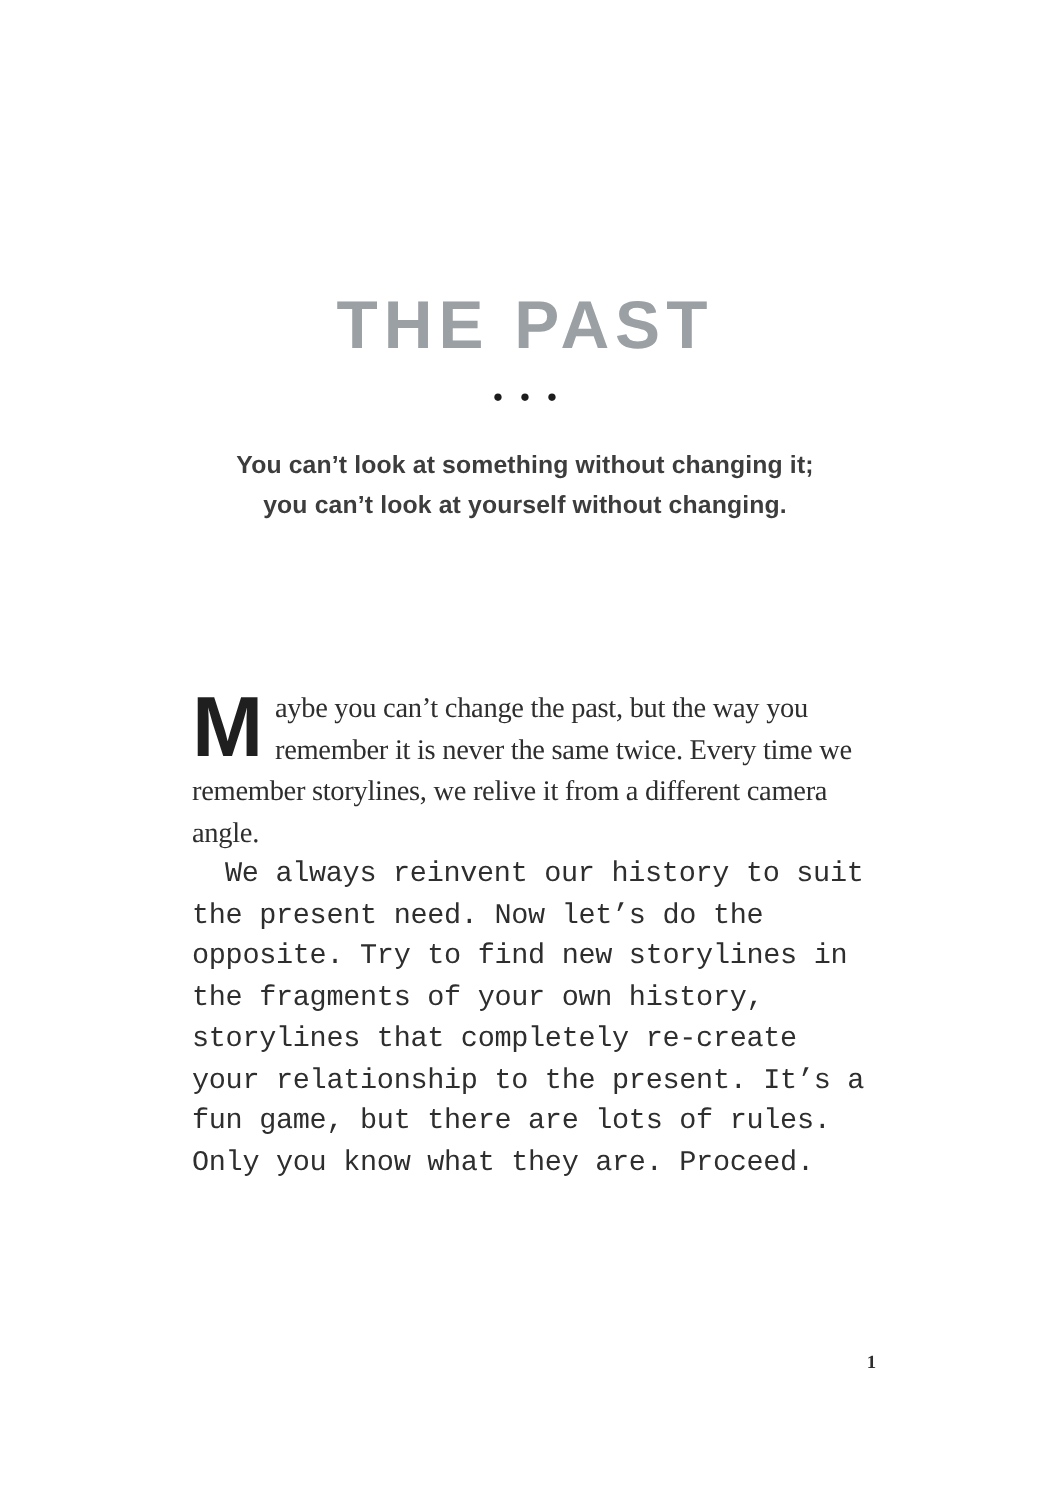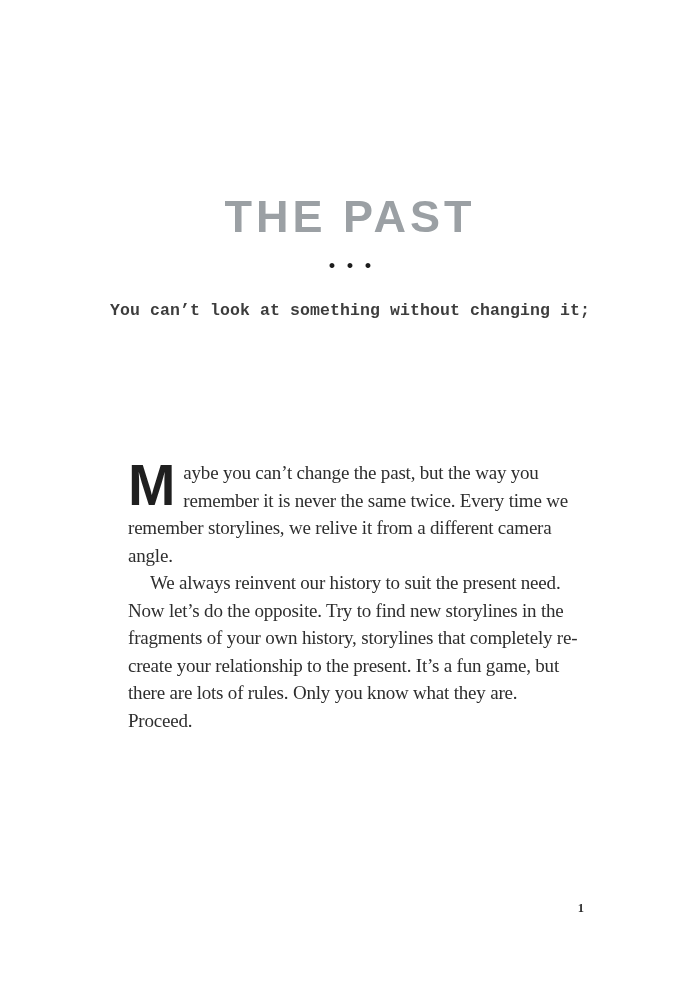--- a/index.html
+++ b/index.html
@@ -40,21 +40,21 @@
     letter-spacing: 9px;
     text-indent: 9px; 
     color: var(--color-dots, #1c1c1c);
   }
   .epigraph {
     position: absolute;
     top: 297px;
     left: 0;
     width: 700px;
     text-align: center;
-    font-family: Liberation Mono, monospace;
+    font-family: Liberation Sans, sans-serif;
     font-weight: 700;
     font-size: 16.5px;
     line-height: 27px;
     color: var(--color-epigraph, #3d3d3d);
     letter-spacing: 0.1px;
   }
   .body-text {
     position: absolute;
     top: 459px;
     left: 128px;
@@ -75,20 +75,21 @@
     font-family: "Liberation Sans", sans-serif;
     font-weight: 700;
     font-size: 57px;
     line-height: 46px;
     padding-top: 3px;
     margin-right: 8px;
     color: var(--color-dropcap, #1f1f1f);
   }
   .para-indent {
     text-indent: 22px;
+    font-family: Liberation Mono, monospace;
   }
   .page-number {
     position: absolute;
     top: 901px;
     right: 116px;
     font-family: "Liberation Serif", serif;
     font-weight: 700;
     font-size: 12.5px;
     color: var(--color-text, #2e2e2e);
   }
@@ -97,20 +98,21 @@
 <body>
 
 <div class="page">
 
   <div class="chapter-title">THE PAST</div>
 
   <div class="dots">•••</div>
 
   <div class="epigraph">
     <div>You can’t look at something without changing it;</div>
+    <div>you can’t look at yourself without changing.</div>
   </div>
 
   <div class="body-text">
     <p><span class="dropcap">M</span><span>aybe you can’t change the past, but the way you remember it is never the same twice. Every time we remember storylines, we relive it from a different camera angle.</span></p>
     <p class="para-indent">We always reinvent our history to suit the present need. Now let’s do the opposite. Try to find new storylines in the fragments of your own history, storylines that completely re-create your relationship to the present. It’s a fun game, but there are lots of rules. Only you know what they are. Proceed.</p>
   </div>
 
   <div class="page-number">1</div>
 
 </div>

